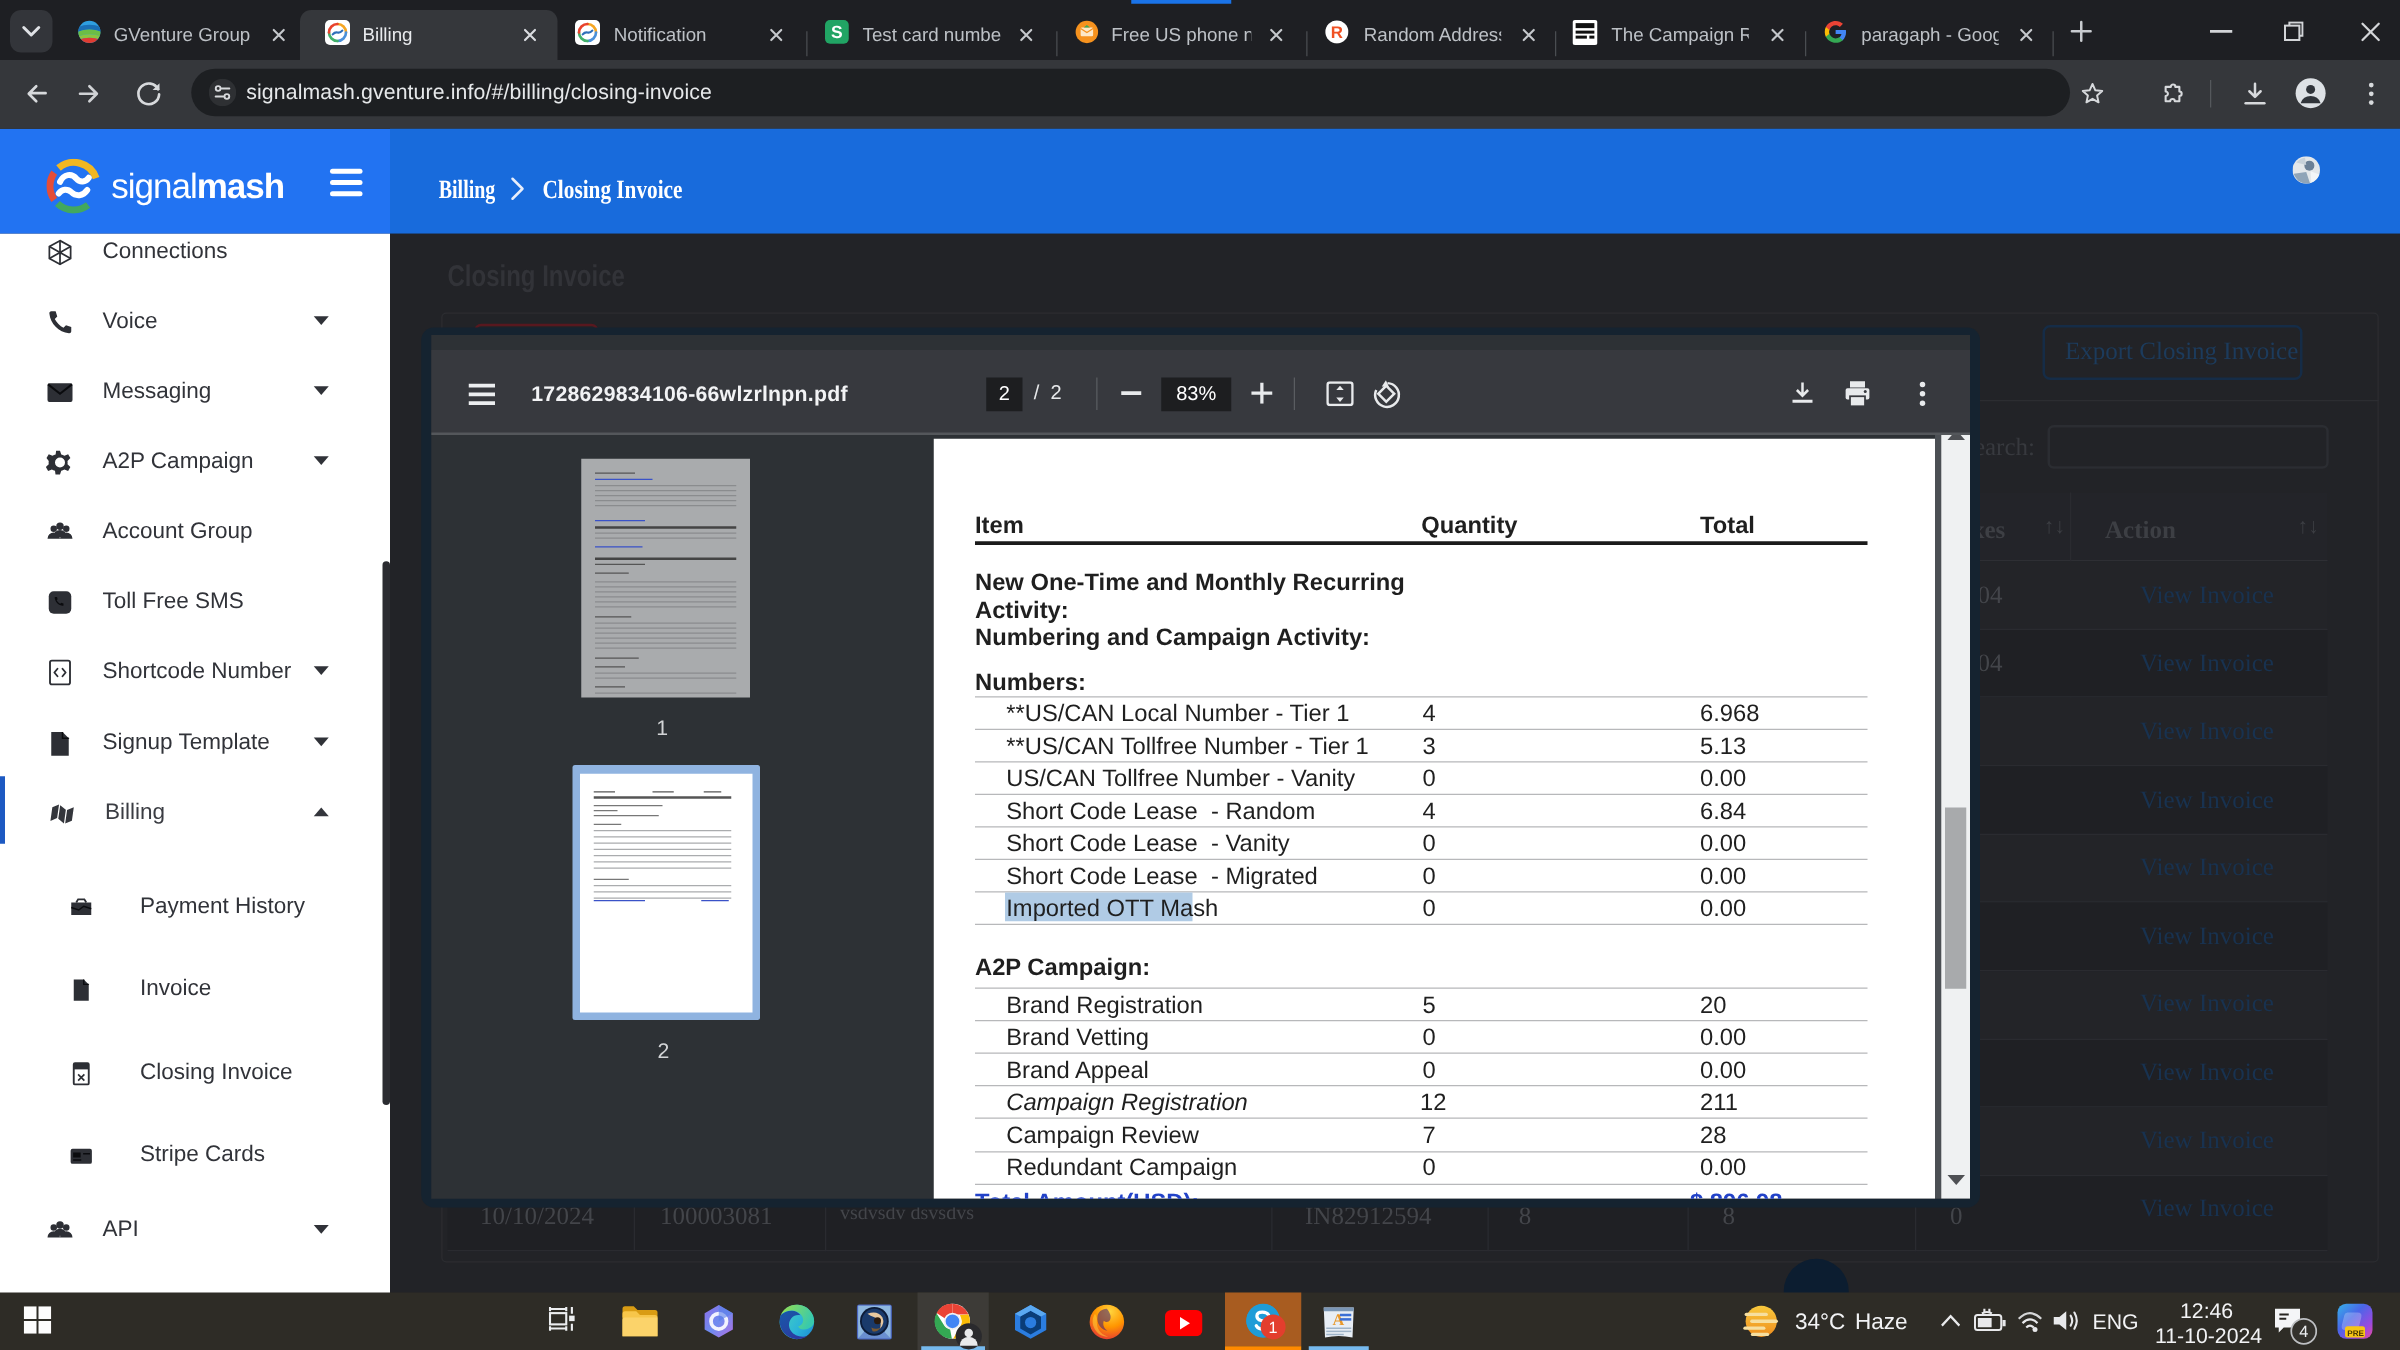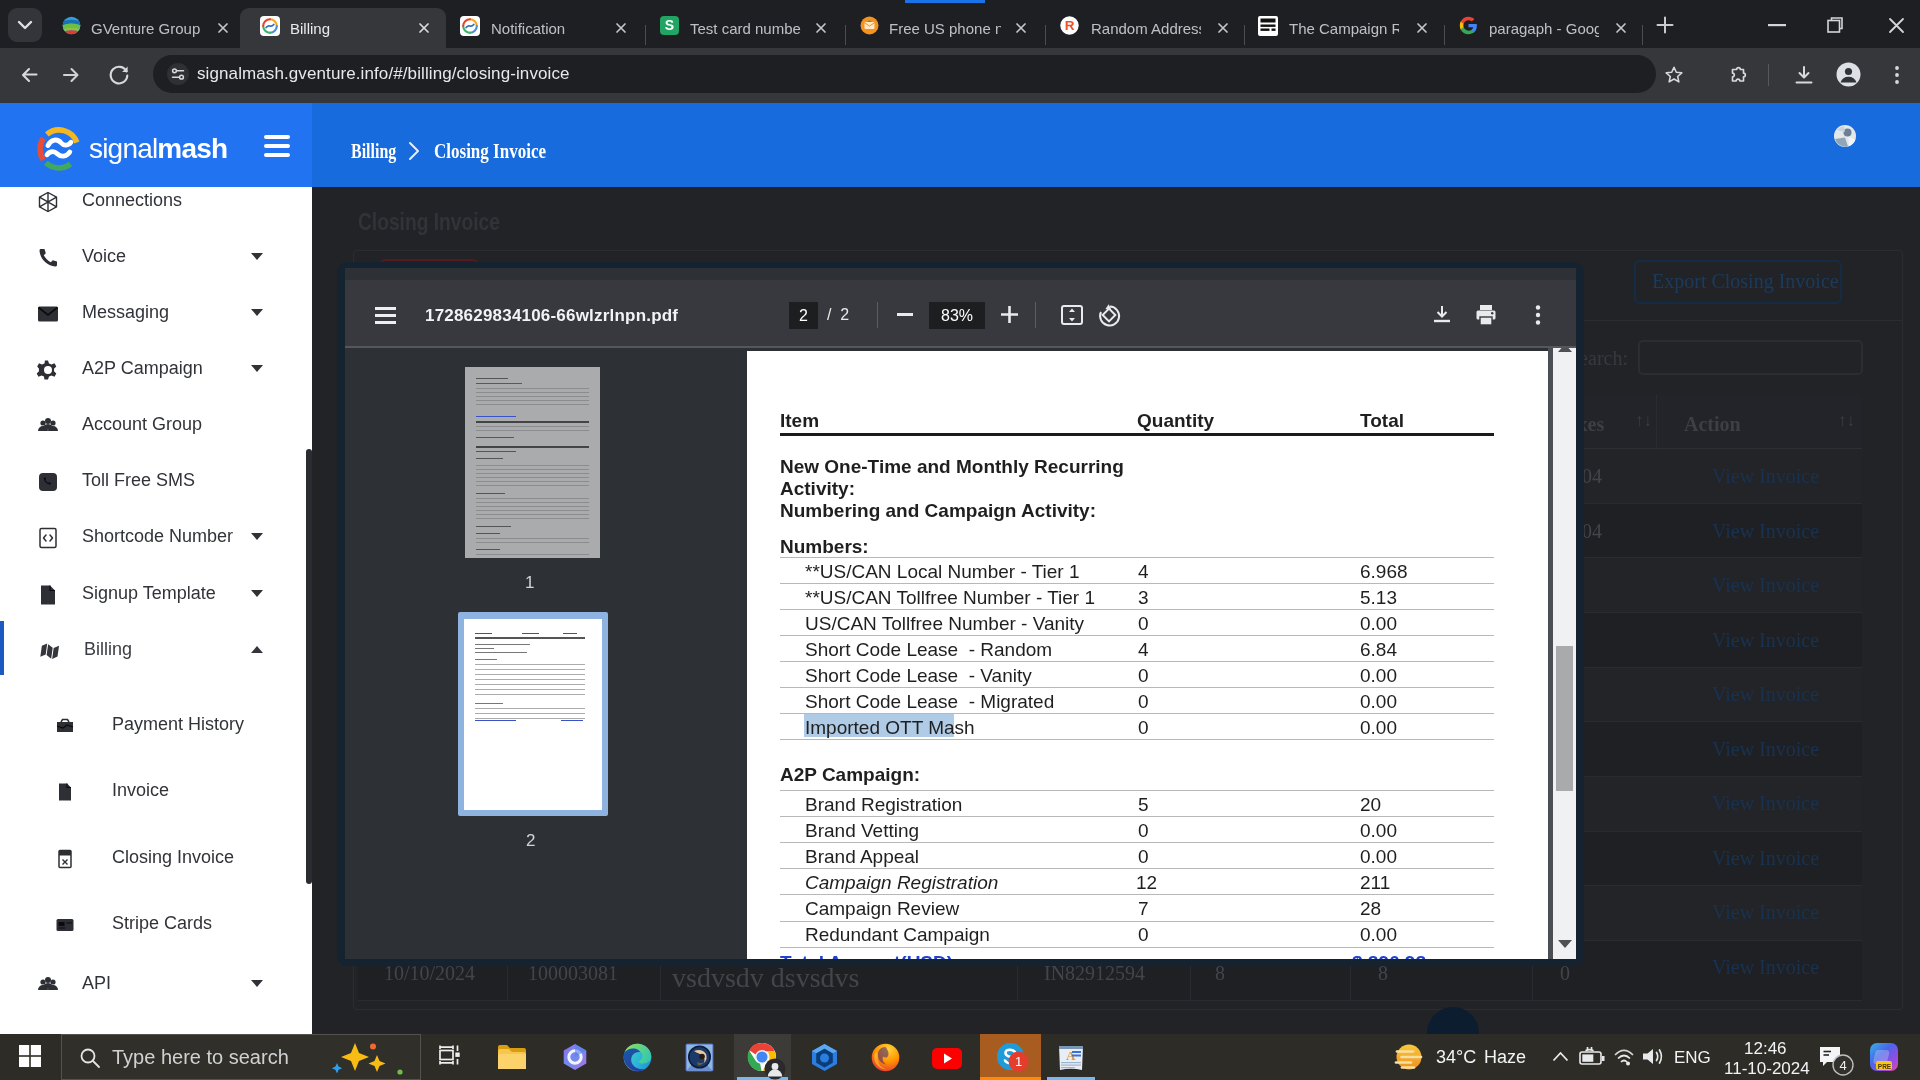--- a/index.html
+++ b/index.html
@@ -492,21 +492,21 @@
       <div class="abs serif" style="left:1354px;top:289px;color:#183250;font-size:20px;">View Invoice</div>
       <div class="abs serif" style="left:1354px;top:344px;color:#183250;font-size:20px;">View Invoice</div>
       <div class="abs serif" style="left:1354px;top:398px;color:#183250;font-size:20px;">View Invoice</div>
       <div class="abs serif" style="left:1354px;top:453px;color:#183250;font-size:20px;">View Invoice</div>
       <div class="abs serif" style="left:1354px;top:507px;color:#183250;font-size:20px;">View Invoice</div>
       <div class="abs serif" style="left:1354px;top:562px;color:#183250;font-size:20px;">View Invoice</div>
     </div>
 
     <div class="abs serif" style="left:72px;top:775px;width:110px;color:#43454a;font-size:20px;">10/10/2024</div>
     <div class="abs serif" style="left:216px;top:775px;color:#43454a;font-size:20px;">100003081</div>
-    <div class="abs serif" style="left:360px;top:775px;color:#43454a;font-size:28px;">vsdvsdv dsvsdvs</div>
+    <div class="abs serif" style="left:360px;top:775px;color:#43454a;font-size:16px;">vsdvsdv dsvsdvs</div>
     <div class="abs serif" style="left:732px;top:775px;color:#43454a;font-size:20px;">IN82912594</div>
     <div class="abs serif" style="left:903px;top:775px;color:#43454a;font-size:20px;">8</div>
     <div class="abs serif" style="left:1066px;top:775px;color:#43454a;font-size:20px;">8</div>
     <div class="abs serif" style="left:1248px;top:775px;color:#43454a;font-size:20px;">0</div>
     <div class="abs" style="left:195px;top:773px;width:1px;height:41px;background:#2a2b30;"></div>
     <div class="abs" style="left:348px;top:773px;width:1px;height:41px;background:#2a2b30;"></div>
     <div class="abs" style="left:705px;top:773px;width:1px;height:41px;background:#2a2b30;"></div>
     <div class="abs" style="left:878px;top:773px;width:1px;height:41px;background:#2a2b30;"></div>
     <div class="abs" style="left:1038px;top:773px;width:1px;height:41px;background:#2a2b30;"></div>
     <div class="abs" style="left:1220px;top:773px;width:1px;height:41px;background:#2a2b30;"></div>
@@ -716,35 +716,20 @@
 
     <svg class="abs" style="left:19px;top:11px;" width="22" height="22" viewBox="0 0 22 22">
         <g fill="#fdfdfd">
           <rect x="0" y="0" width="10.2" height="10.2"></rect>
           <rect x="11.8" y="0" width="10.2" height="10.2"></rect>
           <rect x="0" y="11.8" width="10.2" height="10.2"></rect>
           <rect x="11.8" y="11.8" width="10.2" height="10.2"></rect>
         </g>
       </svg>
 
-    <div class="abs" style="left:61px;top:0;width:360px;height:46px;background:#312f2a;border:1px solid #54524c;">
-      <svg class="abs" style="left:16px;top:11px;" width="24" height="24" viewBox="0 0 24 24">
-          <circle cx="10" cy="10" r="6.5" fill="none" stroke="#e4e5e7" stroke-width="1.8"></circle>
-          <path d="M15 15 L21 21" stroke="#e4e5e7" stroke-width="1.8" stroke-linecap="round"></path>
-        </svg>
-      <div class="abs" style="left:50px;top:11px;color:#cfd1d3;font-size:20px;">Type here to search</div>
-
-      <svg class="abs" style="left:268px;top:6px;" width="84" height="36" viewBox="0 0 84 36">
-        <path d="M25 2 L29 12 L39 16 L29 20 L25 30 L21 20 L11 16 L21 12 Z" fill="#f8bc15"></path>
-        <path d="M47 14 L49.5 20 L55.5 22.5 L49.5 25 L47 31 L44.5 25 L38.5 22.5 L44.5 20 Z" fill="#f8bc15"></path>
-        <path d="M7 22 L8.6 25.6 L12.2 27.2 L8.6 28.8 L7 32.4 L5.4 28.8 L1.8 27.2 L5.4 25.6 Z" fill="#2e9ff0"></path>
-        <circle cx="43" cy="5.5" r="3" fill="#ee6b2d"></circle>
-        <circle cx="70" cy="31" r="2.6" fill="#6cc04a"></circle>
-      </svg>
-    </div>
 
     <svg class="abs" style="left:439px;top:10px;" width="22" height="22" viewBox="0 0 22 22">
         <g stroke="#eceef0" stroke-width="1.7" fill="none">
       <path d="M1 5 V1.5 M1 3.2 H14 M14 5 V1.5"></path>
       <rect x="1" y="6.5" width="13" height="9"></rect>
       <path d="M1 17 V20.5 M1 18.8 H14 M14 17 V20.5"></path>
       <path d="M18.5 1.5 V7 M18.5 15 V20.5"></path>
         </g>
       <rect x="16.3" y="8.5" width="4.4" height="4.4" fill="#eceef0"></rect>
       </svg>

